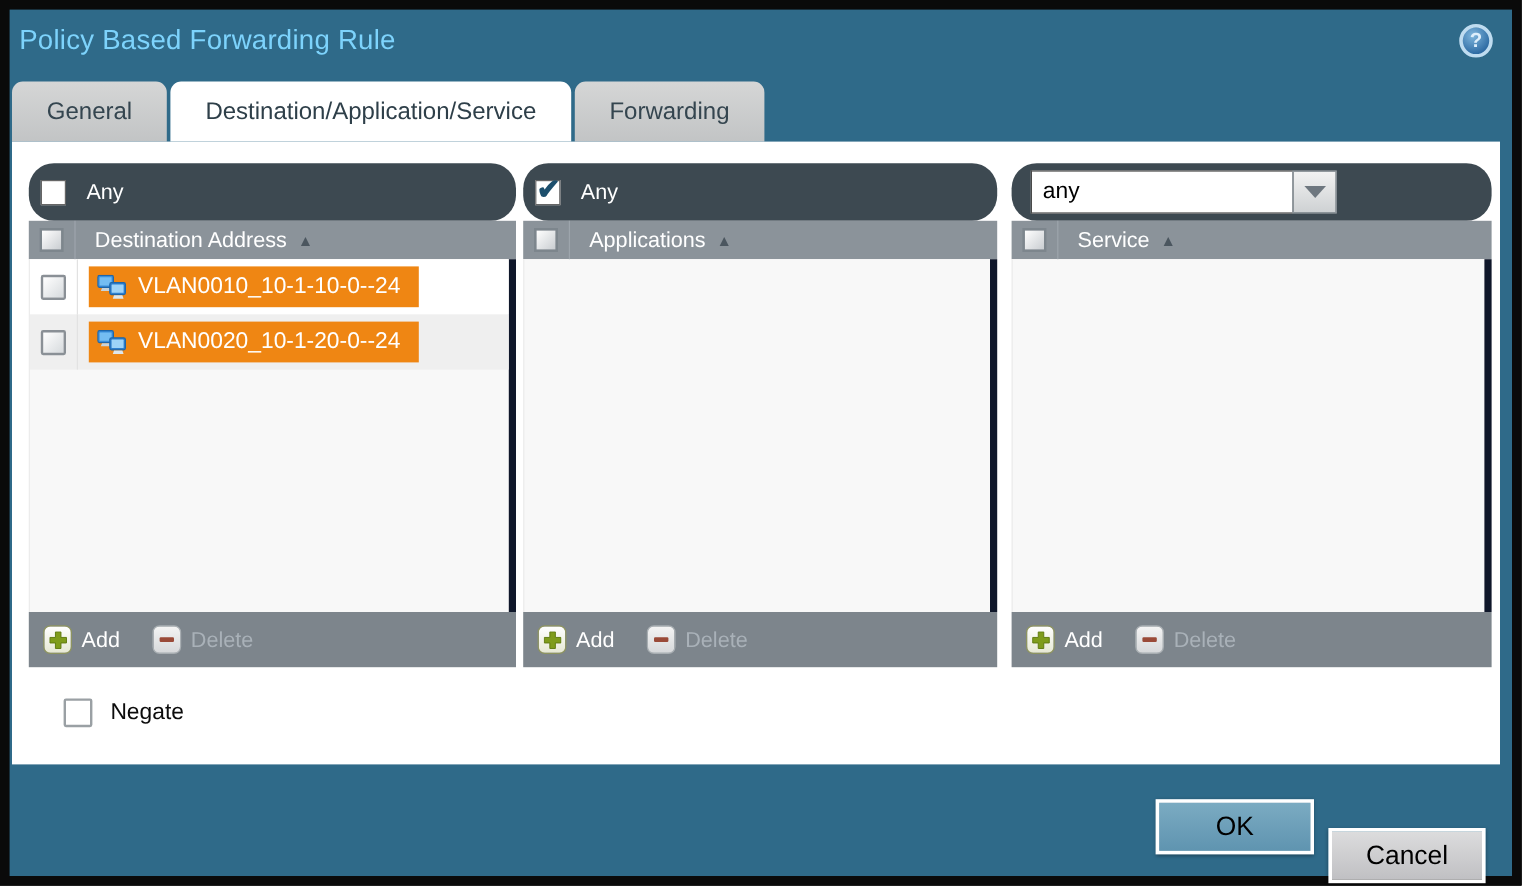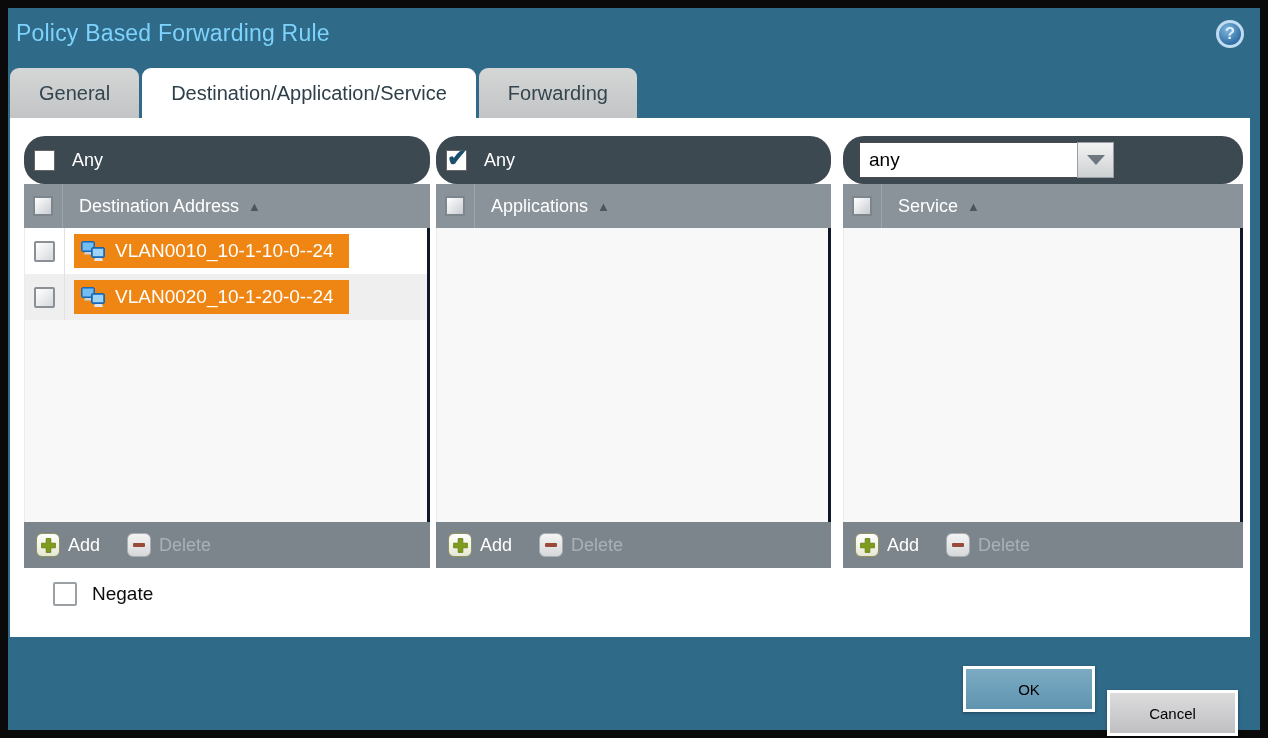--- a/index.html
+++ b/index.html
@@ -18,26 +18,26 @@
   .panel{position:absolute;left:2px;top:110px;width:1240px;height:519px;background:#fff;}
   .col{position:absolute;top:18px;height:432px;}
   .col-dest{left:14px;width:406px;}
   .col-apps{left:426px;width:395px;}
   .col-svc{left:833px;width:400px;}
   .any-bar{height:48px;background:var(--header-dark,#3d4951);display:flex;align-items:center;padding-left:10px;border-radius:21px;}
   .cb{position:relative;display:inline-block;cursor:pointer;}
   .cb-any{width:21px;height:21px;background:#fff;border:1px solid #666;}
   .cb.checked::after{content:"✔";position:absolute;left:0px;top:-7px;font-size:24px;font-weight:700;color:#1d4f6d;}
   .any-label{margin-left:17px;font-size:18px;color:#fff;}
-  .col-header{height:44px;background:var(--header-gray,#8b939a);display:flex;align-items:center;}
+  .col-header{height:32px;background:var(--header-gray,#8b939a);display:flex;align-items:center;}
   .cbcell-h{width:39px;display:flex;justify-content:center;align-items:center;height:100%;border-right:1px solid #9da5ac;}
   .cb-bevel{width:20px;height:20px;background:linear-gradient(135deg,#ffffff,#c9cdd1);border:2px solid #7d868d;}
   .hdr-label{margin-left:16px;font-size:18px;color:#fff;cursor:pointer;display:flex;align-items:center;}
   .sort{margin-left:9px;font-size:13px;color:#4b565f;}
-  .col-list{height:294px;background:#f8f8f8;border-right:3px solid #0f172a;border-left:1px solid #ececec;overflow:hidden;}
+  .col-list{height:294px;background:#f8f8f8;border-right:6px solid #0f172a;border-left:1px solid #ececec;overflow:hidden;}
   .list-row{height:46px;display:flex;align-items:center;background:#fff;cursor:pointer;}
   .col-list div.list-row:nth-of-type(even){background:#efefef;}
   .cbcell-r{width:40px;height:100%;display:flex;justify-content:center;align-items:center;border-right:1px solid #e2e2e2;}
   .cb-row{width:21px;height:21px;background:linear-gradient(135deg,#ffffff,#d6dadd);border:2px solid #8a9096;border-radius:2px;}
   .tag{margin-left:9px;height:34px;display:inline-flex;align-items:center;gap:9px;
        background:var(--highlight-orange,#ef8613);color:#fff;font-size:19px;padding:0 15px 0 7px;}
   .col-footer{height:46px;background:var(--footer-gray,#7d858c);display:flex;align-items:center;padding-left:12px;gap:27px;}
   .foot-btn{display:flex;align-items:center;gap:8px;font-size:18px;color:#fff;cursor:pointer;}
   .icon-box{width:24px;height:24px;border-radius:6px;display:flex;align-items:center;justify-content:center;}
   .icon-add-box{background:linear-gradient(#ffffff,#e6e8d4);border:1px solid #8e9460;}
@@ -47,21 +47,21 @@
   .dropdown{margin-left:6px;display:flex;height:36px;cursor:pointer;}
   .dd-value{width:218px;background:#fff;border:1px solid #4a4a4a;border-right:none;
             display:flex;align-items:center;padding-left:9px;font-size:19px;color:#000;}
   .dd-btn{width:37px;background:linear-gradient(#f2f2f2,#ced1d3);border:1px solid #9aa0a5;
           display:flex;align-items:center;justify-content:center;}
   .tri-down{width:0;height:0;border-left:9px solid transparent;border-right:9px solid transparent;border-top:10px solid #6e777f;}
   .negate{position:absolute;left:18px;top:464px;display:flex;align-items:center;gap:15px;margin-left:25px;}
   .cb-negate{width:24px;height:24px;background:#fff;border:2px solid #9aa0a4;border-radius:2px;}
   .negate-label{font-size:19px;color:#0c0c0c;}
   .btn{position:absolute;top:658px;height:46px;border-radius:0;border:3px solid #fff;
-       display:flex;align-items:center;justify-content:center;font-size:15px;color:#000;cursor:pointer;
+       display:flex;align-items:center;justify-content:center;font-size:22px;color:#000;cursor:pointer;
        box-shadow:0 1px 3px rgba(0,0,0,.35);}
   .btn-ok{left:955px;width:132px;background:linear-gradient(#7babc2,var(--ok-blue,#5f94b0));}
   .btn-cancel{left:1099px;width:131px;background:linear-gradient(#dcdcdd,#c0c0c3);margin-top:24px;}
 </style>
 </head>
 <body>
 
 <div class="frame">
   <div class="dialog">
 

